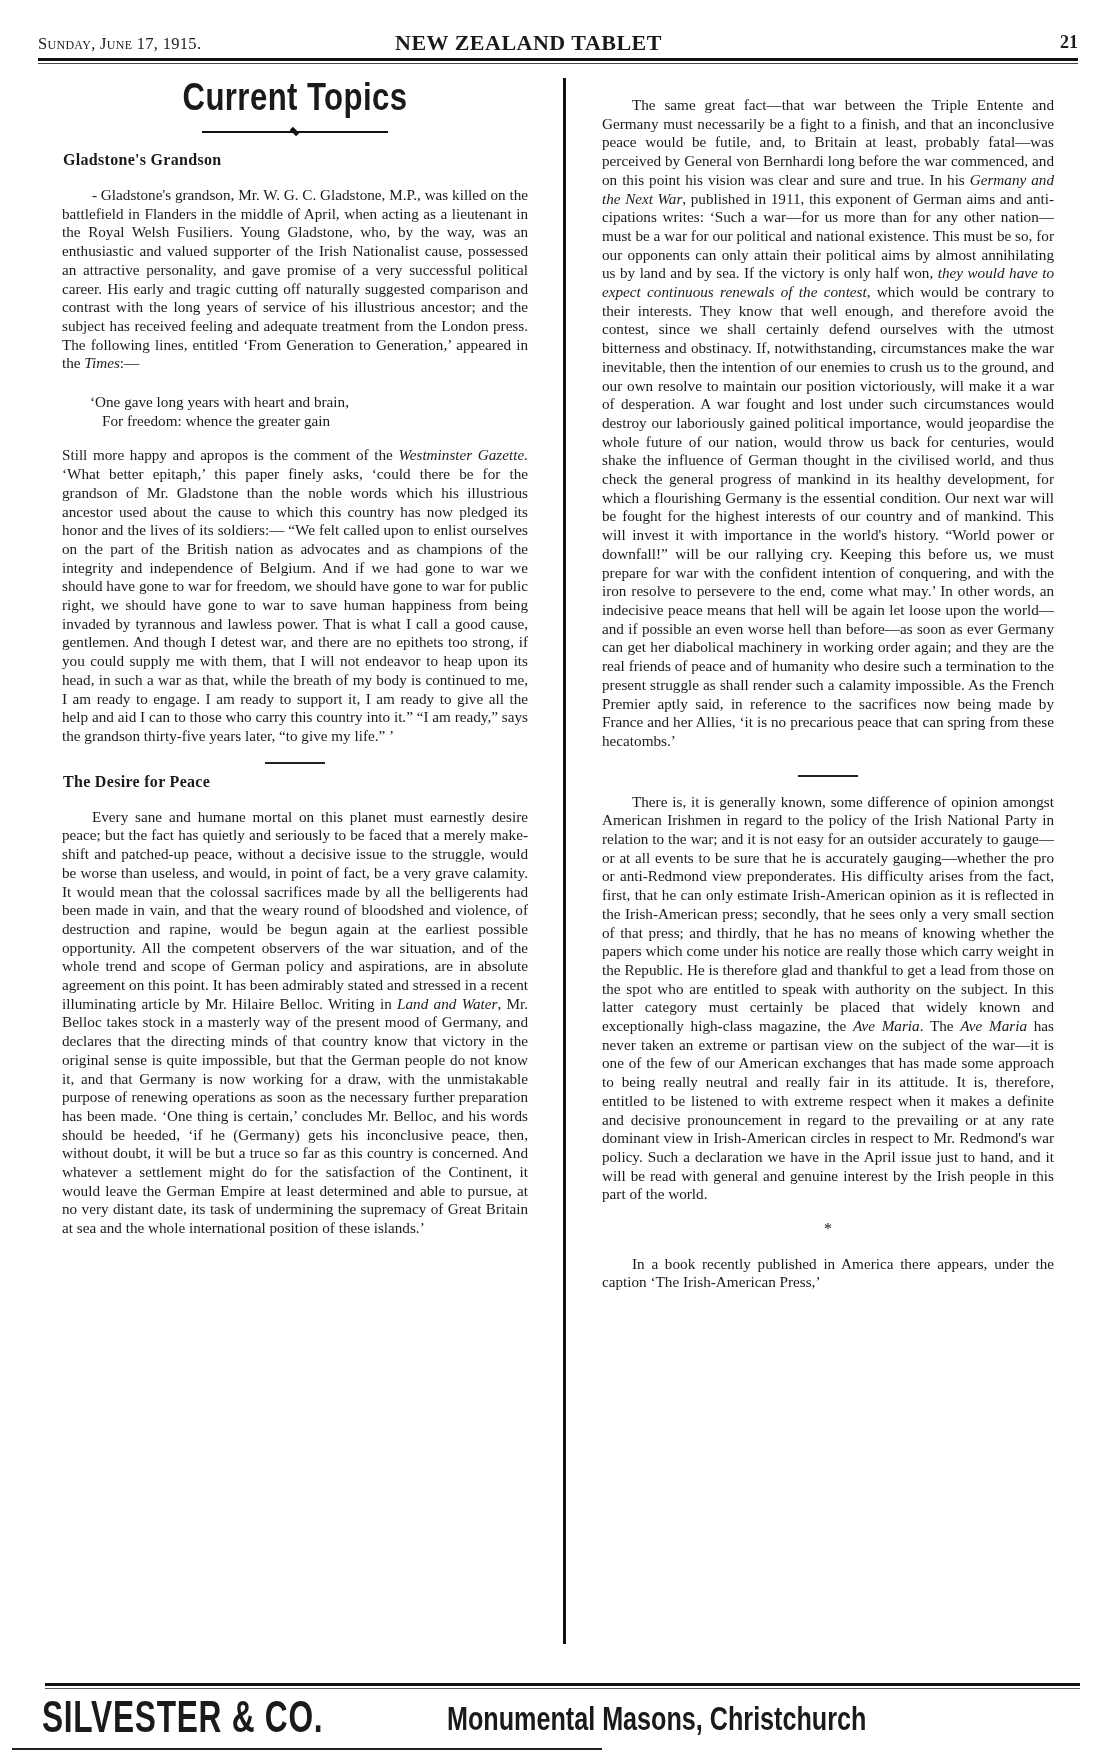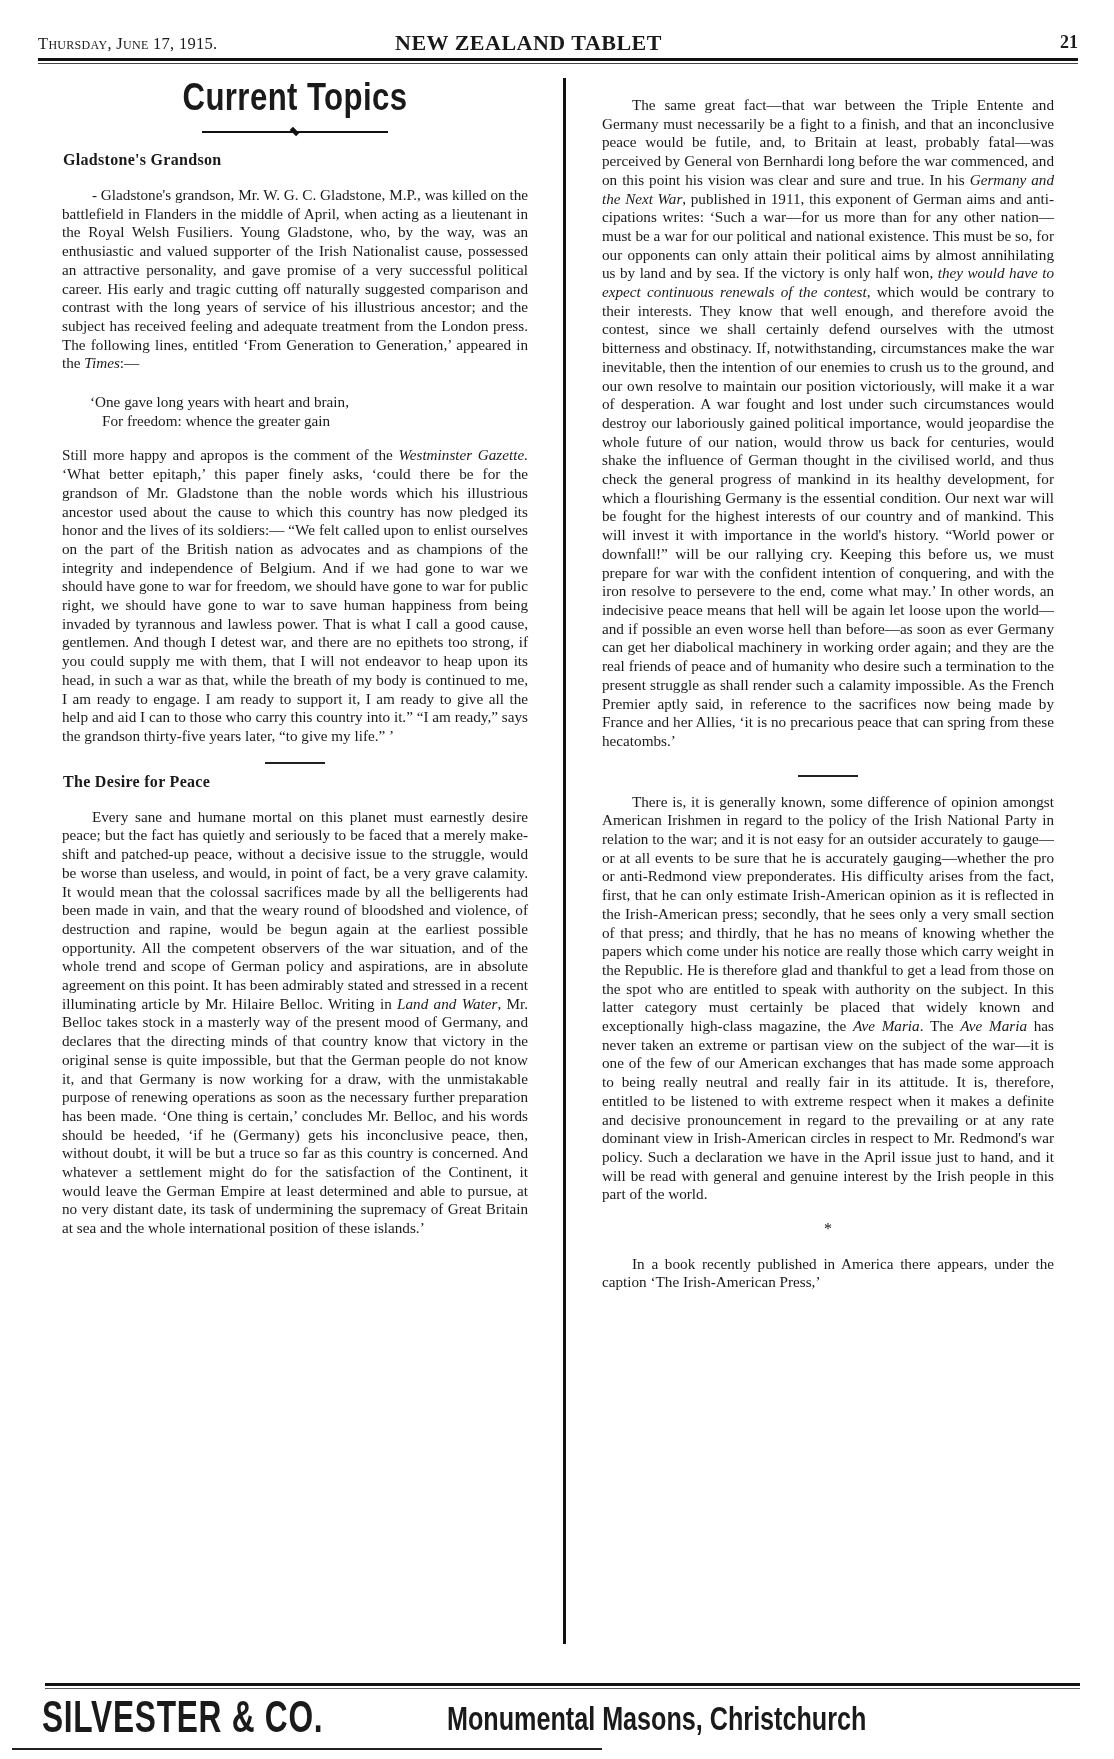--- a/index.html
+++ b/index.html
@@ -38,21 +38,21 @@
   .rule-bottom2 { position: absolute; left: 45px; top: 1688px; width: 1035px; height: 1px; background: #555; }
   .ad { position: absolute; left: 42px; top: 1692px; width: 1040px; height: 50px; font-family: Liberation Sans, sans-serif; font-weight: bold; }
   .ad-name { position: absolute; left: 0; top: 0; font-size: 44px; line-height: 50px; transform: scaleX(0.72); transform-origin: left center; letter-spacing: 1px; }
   .ad-desc { position: absolute; left: 405px; top: 6px; font-size: 34px; line-height: 40px; transform: scaleX(0.74); transform-origin: left center; }
   .rule-ad { position: absolute; left: 12px; top: 1748px; width: 590px; height: 2px; background: #222; }
 </style>
 </head>
 <body>
 
 <div class="masthead">
-  <span class="mh-date">Thursday, June 17, 1915.</span>
+  <span class="mh-date">Sunday, June 17, 1915.</span>
   <span class="mh-title">NEW ZEALAND TABLET</span>
   <span class="mh-page">21</span>
 </div>
 <div class="rule-top"></div>
 <div class="rule-top2"></div>
 
 <div class="col col-left">
   <div class="section-title-main">Current Topics</div>
   <div class="ornament">
     <div class="bar"></div>

